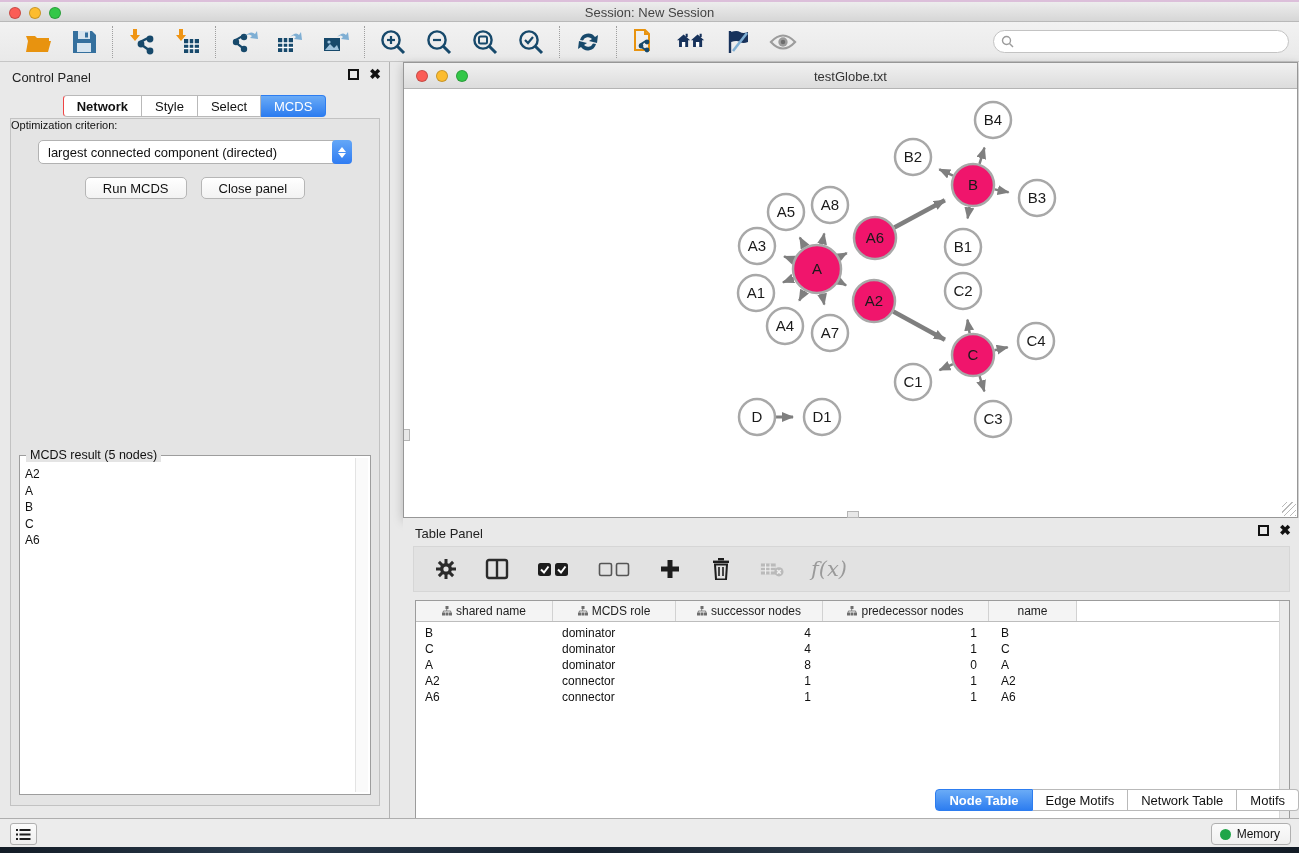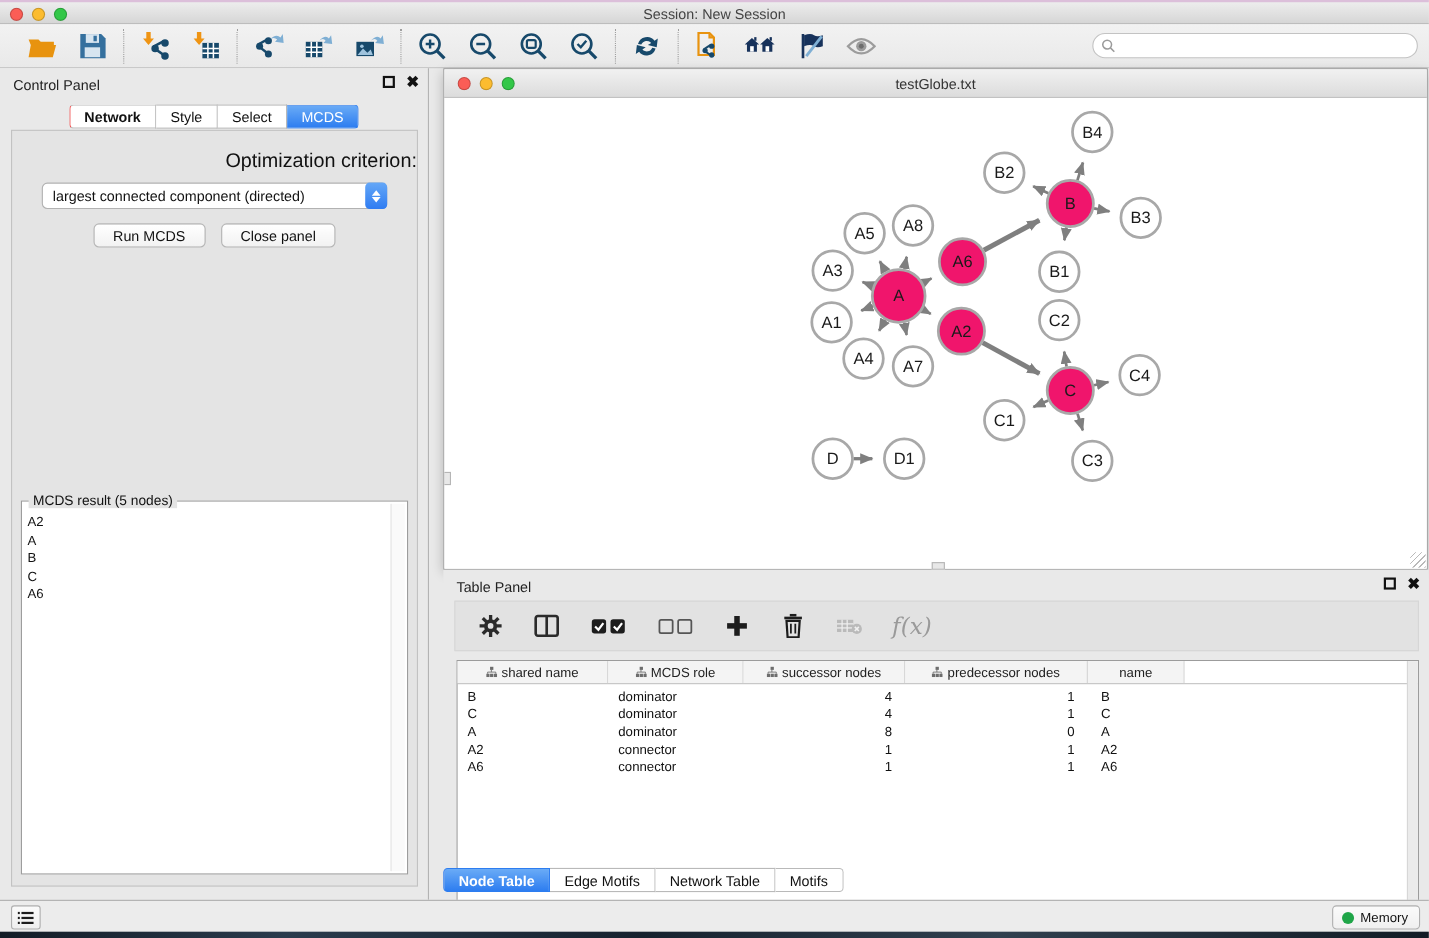--- a/index.html
+++ b/index.html
@@ -36,21 +36,21 @@
   .close-x { font-size:14px; font-weight:bold; color:#111; line-height:11px; cursor:pointer; }
   .seg { display:flex; }
   .seg .tab { height:22px; line-height:22px; padding:0 13px; background:#fff; border:1px solid #b9b9b9;
     border-left:none; font-size:13px; color:#111; cursor:pointer; }
   .seg .tab:first-child { border-left:1px solid #ef4444; border-radius:4px 0 0 4px;font-weight:bold; }
   .seg .tab:last-child { border-radius:0 4px 4px 0; }
   .seg .tab.active { background:linear-gradient(#6aabf6,#2d7df0); border-color:#2d7df0; color:#fff; }
   .cp-tabs { position:absolute; left:0; right:0; top:33px; display:flex; justify-content:center; }
   .cp-content { position:absolute; left:10px; right:9px; top:56px; bottom:12px;
     background:#e4e4e4; border:1px solid #c2c2c2; }
-  .opt-label { margin-top:17px; text-align:right; font-size:18px; color:#111; }
+  .opt-label { text-align:left; font-size:11px; color:#111; }
   .dropdown { position:relative; margin:9px auto 0; width:314px; height:24px; background:#fff;
     border:1px solid #b2b2b2; border-radius:5px; font-size:13px; color:#111;
     display:flex; align-items:center; padding-left:9px; cursor:pointer; }
   .dropdown .stepper { position:absolute; right:-1px; top:-1px; width:20px; height:24px; border-radius:4px;
     background:linear-gradient(#64a7f7,#2f7cf2); display:flex; flex-direction:column;
     align-items:center; justify-content:center; gap:1px; }
   .chev { width:0; height:0; border-left:4px solid transparent; border-right:4px solid transparent; }
   .chev.up { border-bottom:5px solid #fff; } .chev.down { border-top:5px solid #fff; }
   .btn-row { display:flex; justify-content:center; gap:14px; margin-top:13px; }
   .push-btn { height:22px; padding:0 17px; background:linear-gradient(#ffffff,#f2f2f2);
@@ -93,21 +93,21 @@
   .hrow { border-bottom:1px solid #bdbdbd; height:21px; }
   .hcell { position:relative; background:#f4f4f4; border-right:1px solid #d2d2d2; height:20px;
     display:flex; align-items:center; justify-content:center; font-size:12px; color:#222; gap:4px; }
   .hcell.filler { border-right:none; background:#fff; }
   .trow { height:16px; }
   .tcell { font-size:12px; color:#111; line-height:16px; padding-left:9px; white-space:nowrap; overflow:hidden; }
   .tcell.num { text-align:right; padding-right:12px; padding-left:0; }
   .tcell.c4 { padding-left:12px; }
   .table-scroll { position:absolute; top:0; bottom:0; right:0; width:10px; background:#ebebeb;
     border-left:1px solid #d7d7d7; }
-  .tp-tabs { position:absolute; left:0; right:0; top:271px; display:flex; justify-content:flex-start; }
+  .tp-tabs { position:absolute; left:0; right:0; top:271px; display:flex; justify-content:flex-end; }
 
   
   .statusbar { position:absolute; left:0; top:818px; width:1299px; height:29px;
     background:#ececec; border-top:1px solid #aeaeae; }
   .status-left-btn { position:absolute; left:10px; top:4px; width:27px; height:22px;
     background:linear-gradient(#fbfbfb,#efefef); border:1px solid #b0b0b0; border-radius:3px;
     display:flex; align-items:center; justify-content:center; cursor:pointer; }
   .memory-btn { position:absolute; right:8px; top:4px; height:22px; padding:0 10px 0 8px;
     background:linear-gradient(#fbfbfb,#f0f0f0); border:1px solid #b0b0b0; border-radius:4px;
     display:flex; align-items:center; gap:6px; font-size:12px; color:#111; cursor:pointer; }

